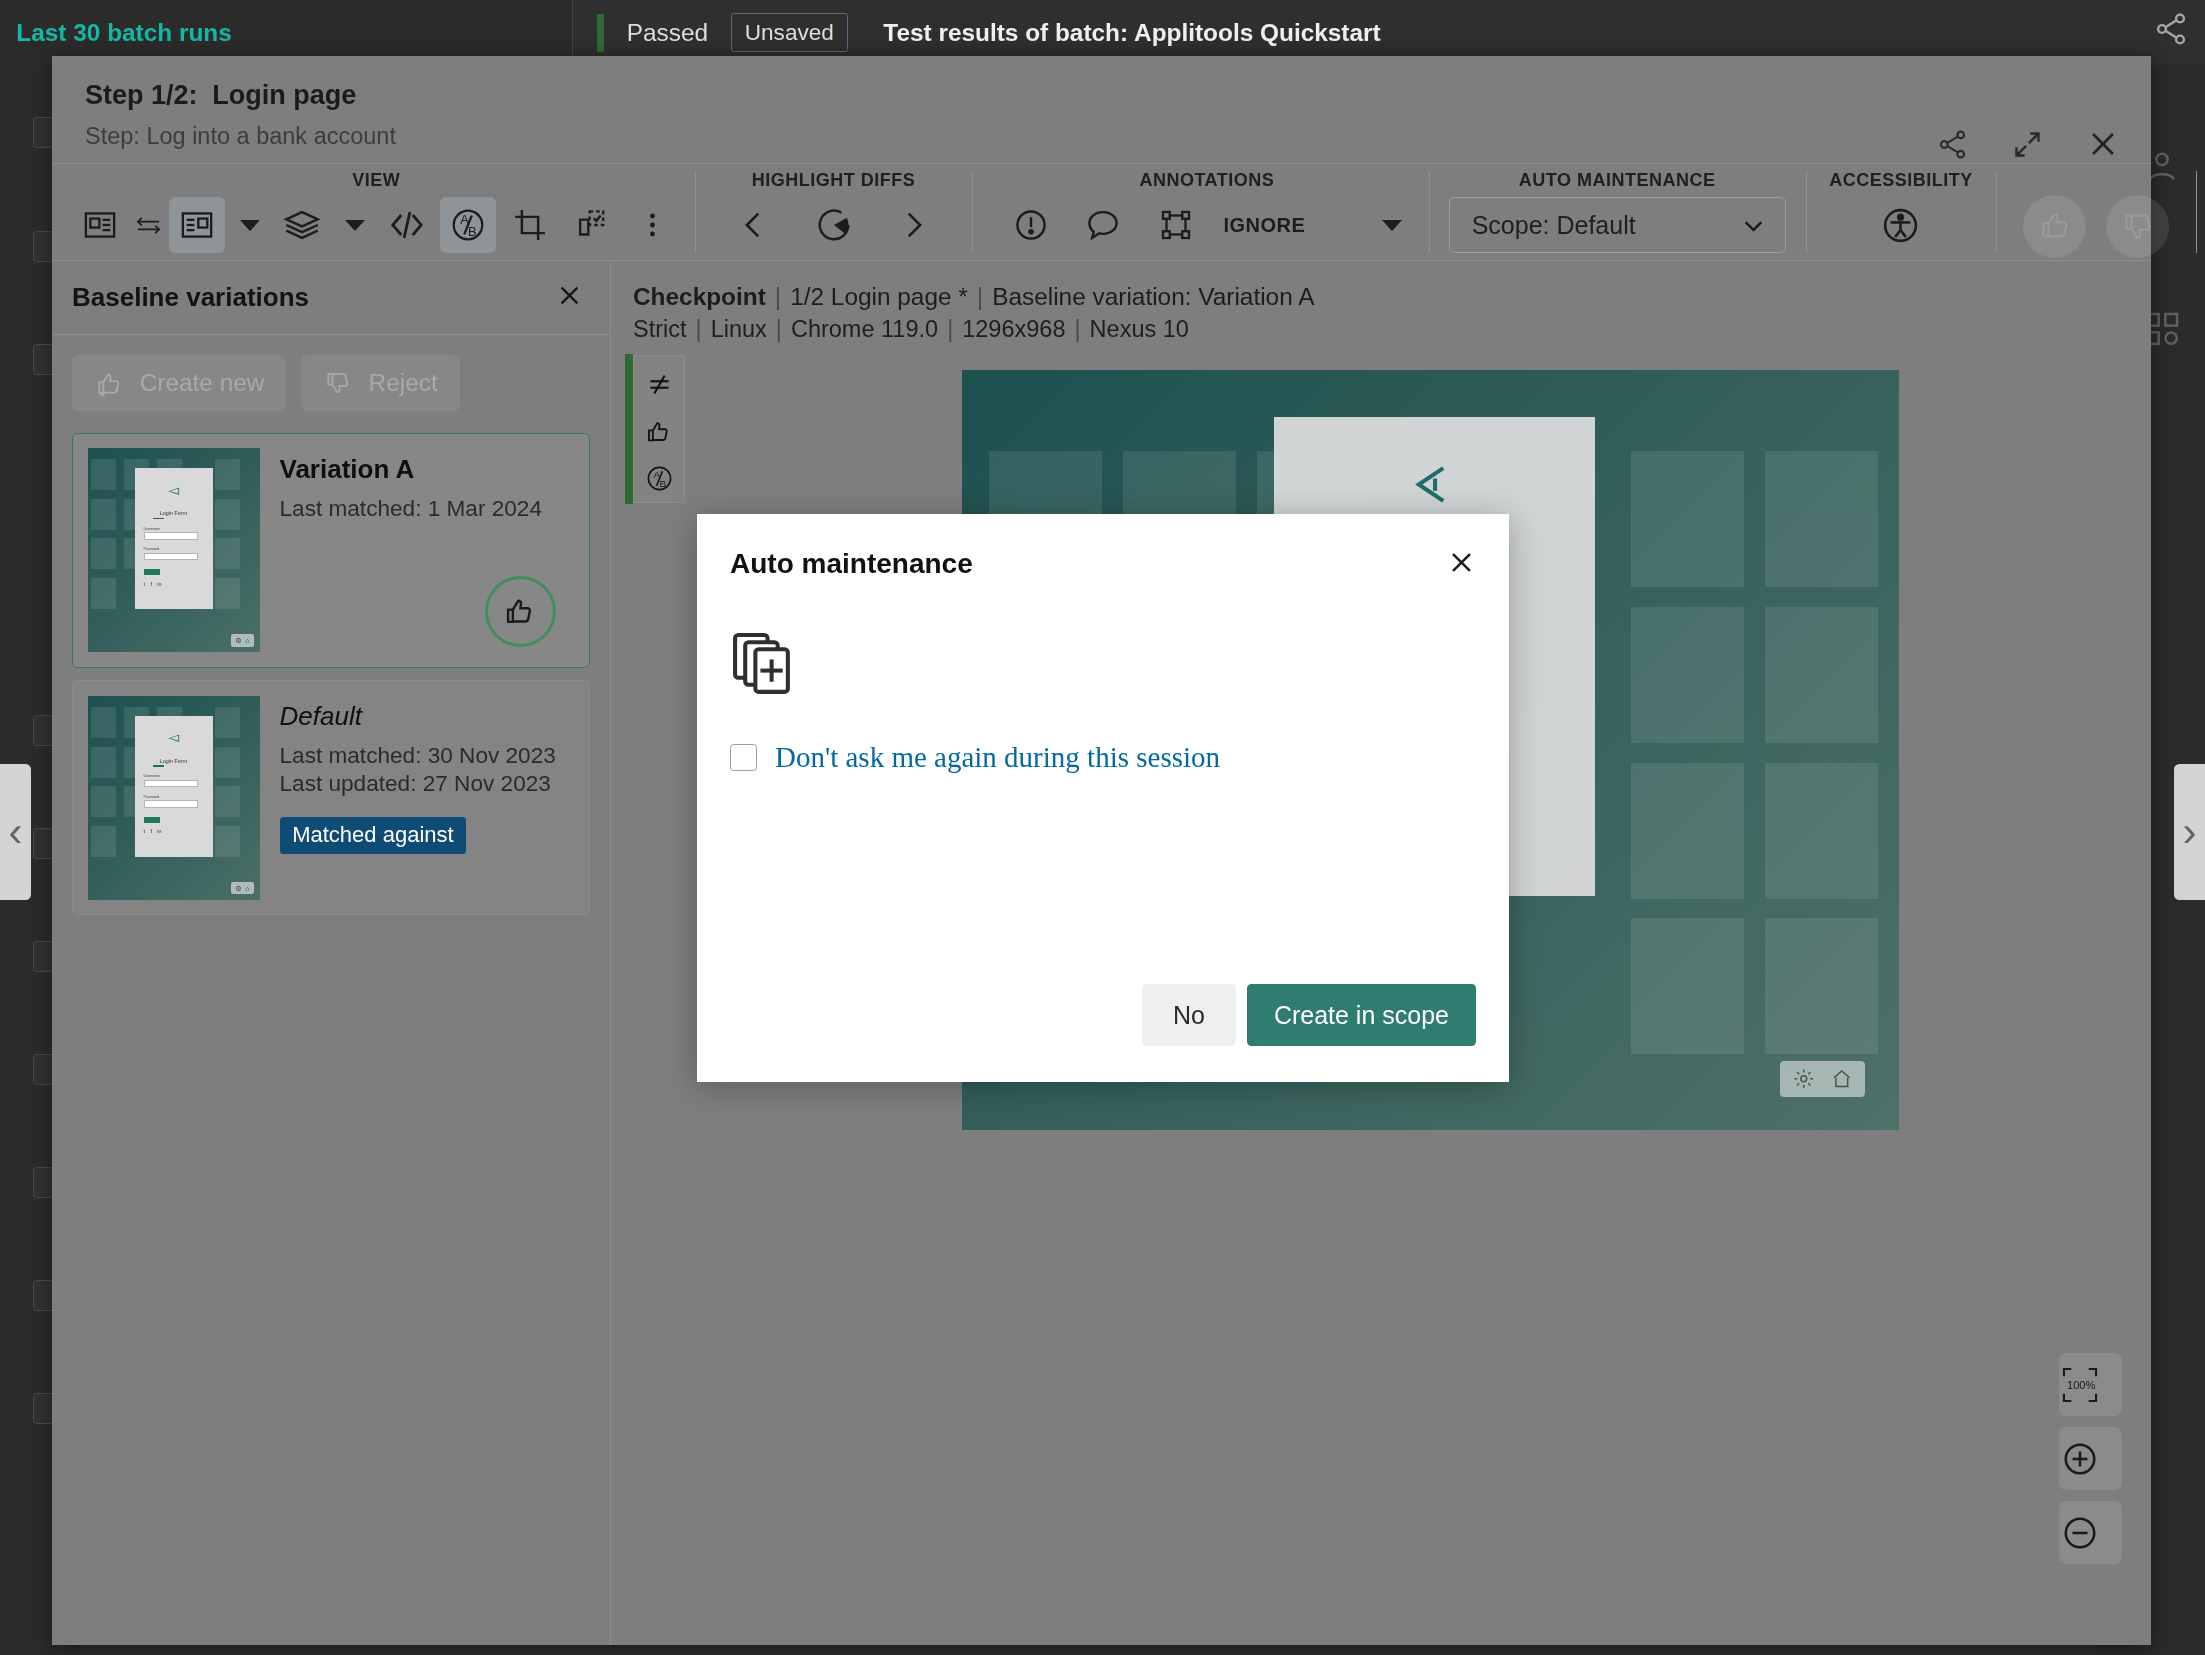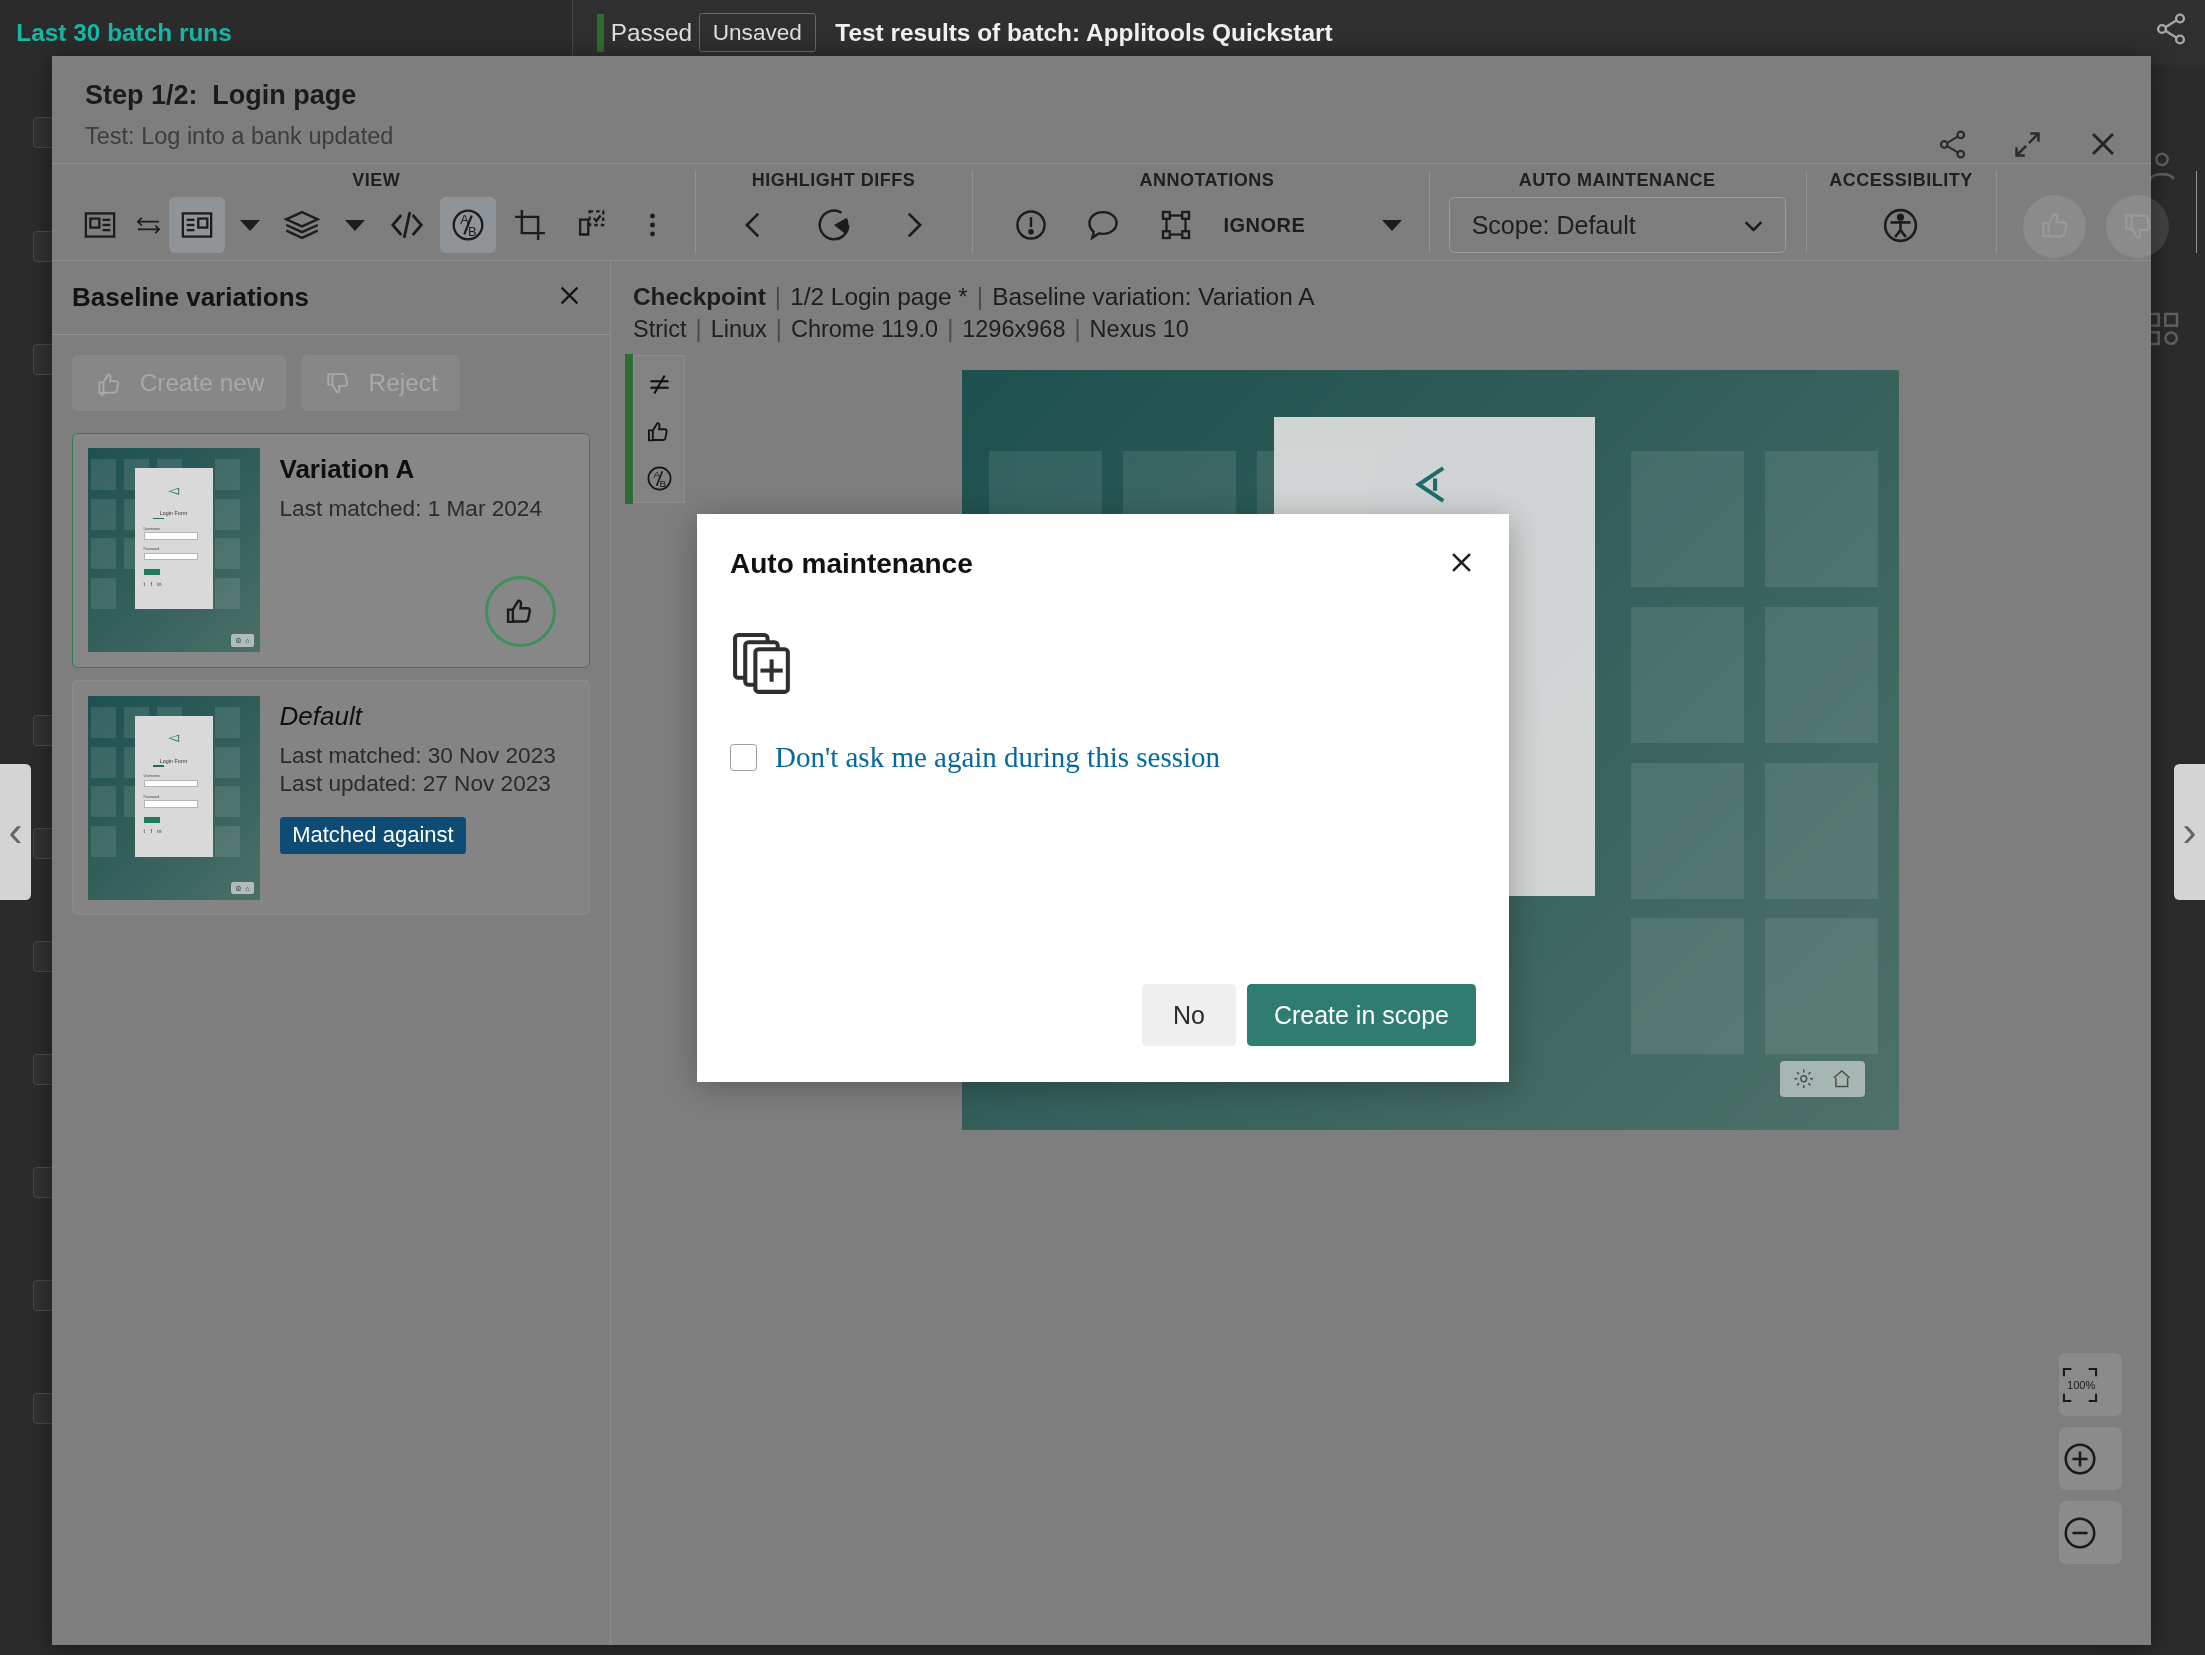--- a/index.html
+++ b/index.html
@@ -15,21 +15,21 @@
 
   .bg-topbar {
     position: absolute; left: 0; top: 0; width: 2205px; height: 65px;
     background: #2f2f2f; display: flex; align-items: center;
   }
   .bg-topbar-left {
     width: 573px; height: 65px; display: flex; align-items: center;
     padding-left: 16.3px; color: #14b8a6; font-weight: bold; font-size: 24.4px;
     border-right: 0.9px solid #454545; background: #2b2b2b;
   }
-  .bg-topbar-right { display: flex; align-items: center; gap: 7px; padding-left: 23.5px; height: 65px; }
+  .bg-topbar-right { display: flex; align-items: center; gap: 23px; padding-left: 23.5px; height: 65px; }
   .green-bar { width: 7.2px; height: 38px; background: #2f6b33; }
   .bg-status { color: #dedede; font-size: 24.4px; }
   .bg-unsaved {
     color: #dedede; font-size: 22.6px; border: 0.9px solid #5a6b86;
     padding: 5.4px 12.7px; border-radius: 2.7px;
   }
   .bg-title { color: #f0f0f0; font-size: 24.4px; font-weight: bold; margin-left: 12.7px; }
   .bg-share-icon { position: absolute; right: 16.3px; top: 11px; opacity: .75; }
 
   .bg-left-rail { position: absolute; left: 0; top: 65px; width: 81px; bottom: 0; background: #2b2b2b; }
@@ -293,21 +293,21 @@
   <div class="edge-arrow right">›</div>
 </div>
 
 <div class="step-panel">
 
   <div class="panel-header">
     <div class="panel-title">
       <span class="step">Step 1/2:</span>
       <span>Login page</span>
     </div>
-    <div class="panel-sub">Test: Log into a bank updated</div>
+    <div class="panel-sub">Step: Log into a bank account</div>
 
     <div class="panel-header-actions">
       <div class="hdr-btn">
         <svg width="33" height="33" viewBox="0 0 24 24" fill="none" stroke="#1d1d1d" stroke-width="1.6">
           <circle cx="18" cy="5" r="2.4"></circle>
             <circle cx="6" cy="12" r="2.4"></circle>
             <circle cx="18" cy="19" r="2.4"></circle>
           <line x1="8.2" y1="10.8" x2="15.8" y2="6.3"></line>
             <line x1="8.2" y1="13.2" x2="15.8" y2="17.7"></line>
         </svg>

